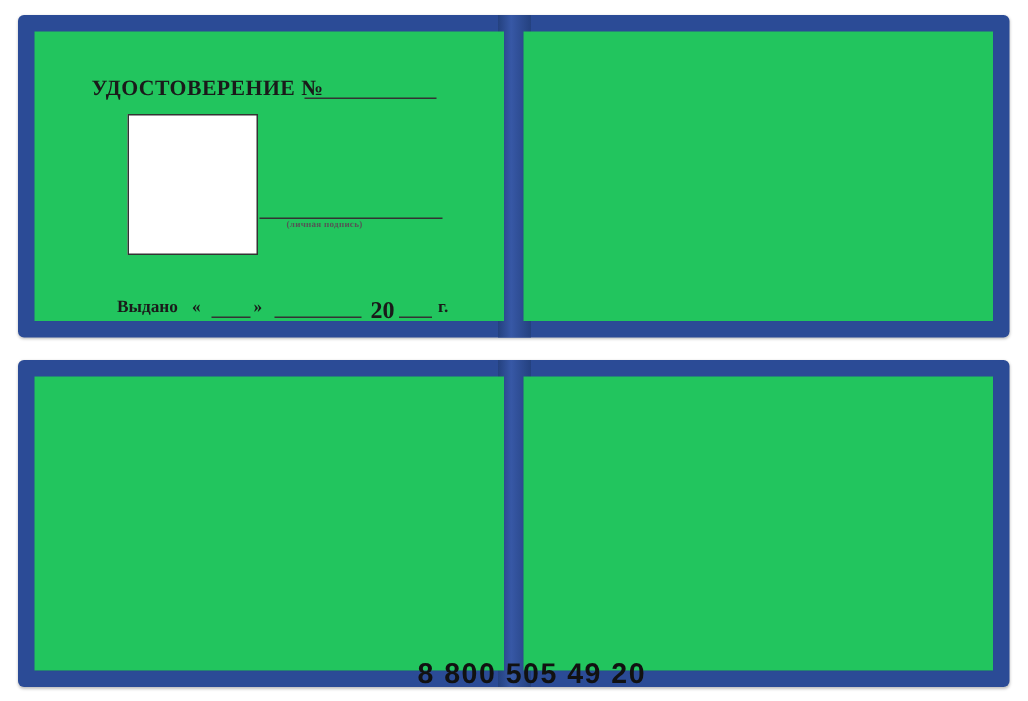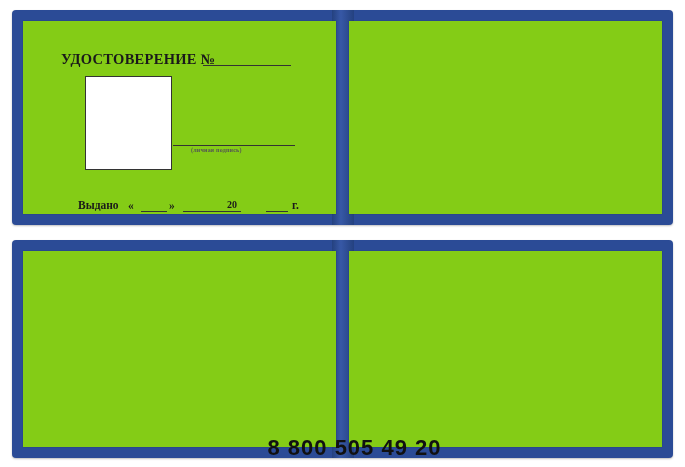--- a/index.html
+++ b/index.html
@@ -47,21 +47,21 @@
     bottom: 0;
     width: 22px;
     left: 50%;
     margin-left: -11px;
     background: linear-gradient(to right, #24417f 0%, #3758a6 40%, #24417f 100%);
   }
   .leaf {
     position: absolute;
     top: 11px;
     bottom: 11px;
-    background: #84cc16;
+    background: #22c55e;
     box-shadow: 0 0 1px rgba(0,0,0,0.3);
   }
   .leaf.left {
     left: 11px;
     right: 50.5%;
     margin-right: 3px;
   }
   .leaf.right {
     right: 11px;
     left: 50.5%;
@@ -100,32 +100,32 @@
   }
   #tl-photo {
     left: 62px; top: 55px;
     width: 85px; height: 92px;
   }
   #tl-sign-line { left: 150px; top: 124px; width: 122px; }
   #tl-sign-note { left: 168px; top: 126px; }
   #tl-issued { left: 55px; top: 178px; font-size: 11.5px; }
   #tl-issued-l1 { left: 118px; top: 190px; width: 26px; }
   #tl-issued-l2 { left: 160px; top: 190px; width: 58px; }
-  #tl-20 { left: 204px; top: 178px; font-size: 10px; }
+  #tl-20 { left: 224px; top: 178px; font-size: 16px; }
   #tl-20-l { left: 243px; top: 190px; width: 22px; }
   #tl-g { left: 269px; top: 178px; font-size: 11.5px; }
 
   
   #phone {
     position: absolute;
     left: 0; right: 0;
     bottom: 6px;
     text-align: center;
     font-family: "Liberation Sans", sans-serif;
-    font-size: 22px;
+    font-size: 19px;
     font-weight: bold;
     color: #111;
     letter-spacing: 1px;
     padding-left: 24px;
   }
 </style>
 </head>
 <body>
 
 <div class="page">

